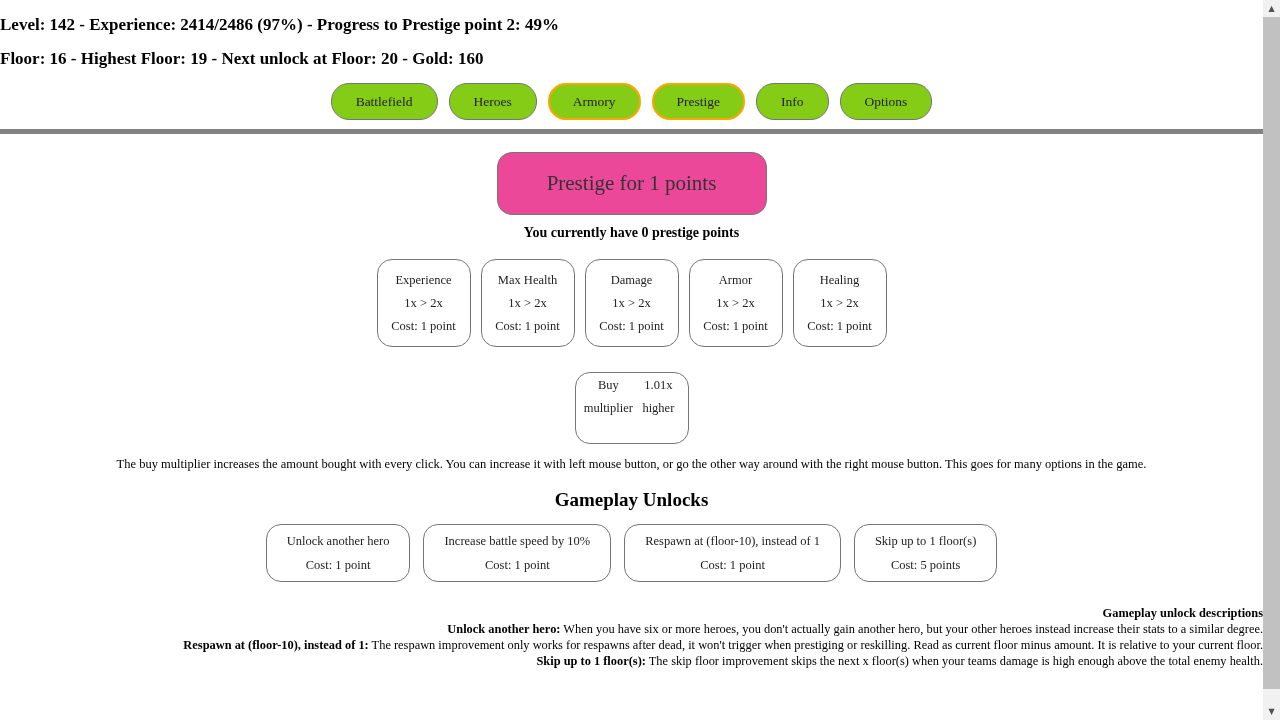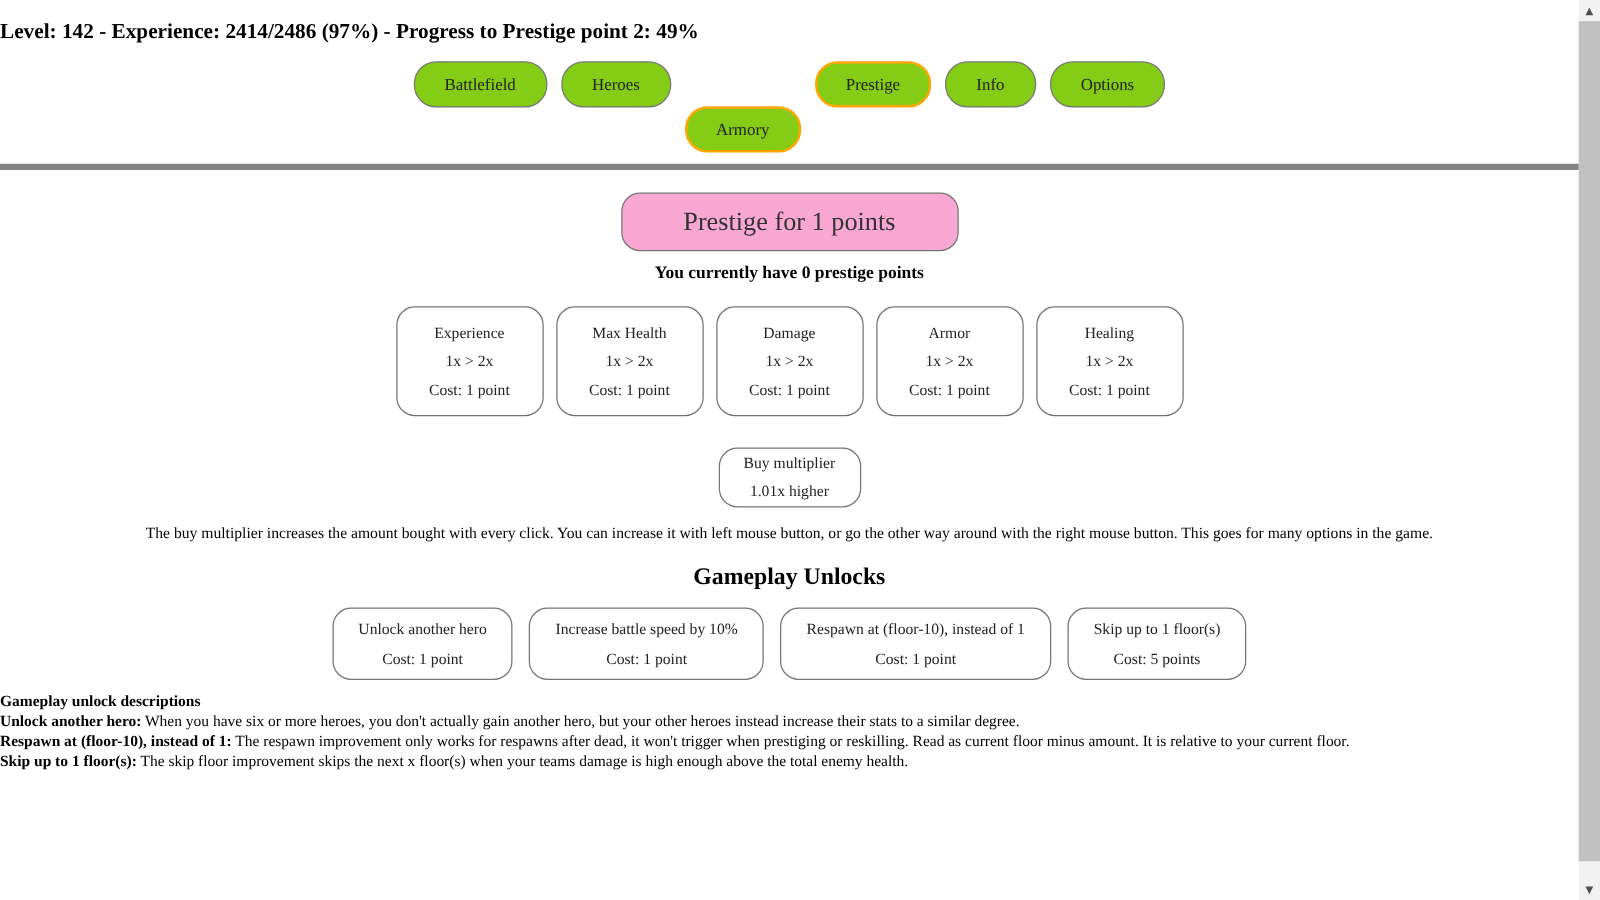--- a/index.html
+++ b/index.html
@@ -34,55 +34,55 @@
     cursor: pointer;
   }
   .nav-btn.active { border-width: 2px; padding: 0 23px; }
 
   .divider { height: 5px; background: #838383; margin-top: 9px; width: 1280px; }
 
   
   .prestige-btn {
     display: block;
     margin: 18px auto 0;
-    width: 270px; height: 47px;
-    background: #f9a8d4;
+    width: 270px; height: 63px;
+    background: #ec4899;
     border: 1px solid #757575;
     border-radius: 15px;
     font-family: inherit;
     font-size: 21px;
     color: #333;
     cursor: pointer;
   }
   .points-status { text-align: center; font-weight: bold; font-size: 14px; margin-top: 10px; }
 
   .section-heading { text-align: center; font-weight: bold; font-size: 19px; margin-top: 17px; }
 
   
   .stats-row { display: flex; justify-content: center; gap: 10px; margin-top: 18px; }
   .stat-btn {
     background: #fff;
     border: 1px solid #757575;
     border-radius: 15px;
-    width: 118px; height: 88px;
+    width: 94px; height: 88px;
     font-family: inherit;
     font-size: 12.5px;
     color: #222;
     display: flex; flex-direction: column; justify-content: center;
     line-height: 23px;
     cursor: pointer;
     padding: 0 4px;
   }
   .small-note { text-align: center; font-size: 12.5px; margin-top: 13px; }
 
   
   .buymult-btn {
-    display: flex; flex-direction: column; justify-content: center;
+    display: flex; flex-direction: row; justify-content: center;
     margin: 25px auto 0;
-    width: 114px; height: 48px;
+    width: 114px; height: 72px;
     background: #fff;
     border: 1px solid #757575;
     border-radius: 15px;
     font-family: inherit;
     font-size: 12.5px;
     color: #222;
     line-height: 23px;
     cursor: pointer;
     text-align: center;
   }
@@ -97,21 +97,21 @@
     padding: 4px 20px;
     font-family: inherit;
     font-size: 12.5px;
     color: #222;
     display: flex; flex-direction: column; justify-content: center;
     line-height: 24px;
     cursor: pointer;
     text-align: center;
   }
 
-  .desc-block { margin-top: 9px; text-align: left; font-size: 12.4px; line-height: 16px; }
+  .desc-block { margin-top: 23px; text-align: right; font-size: 12.4px; line-height: 16px; }
   .desc-heading { font-weight: bold; }
   .desc-line b { font-weight: bold; }
 
   
   .scrollbar {
     position: absolute; top: 0; right: 0;
     width: 17px; height: 720px;
     background: #f1f1f1;
   }
   .sb-arrow {
@@ -130,31 +130,32 @@
     background: #c1c1c1;
     cursor: pointer;
   }
 </style>
 </head>
 <body>
 
 <div class="content">
 
   <div class="hdr-line hdr-line1">Level: 142 - Experience: 2414/2486 (97%) - Progress to Prestige point 2: 49%</div>
+  <div class="hdr-line hdr-line2">Floor: 16 - Highest Floor: 19 - Next unlock at Floor: 20 - Gold: 160</div>
 
   <div class="nav-row">
   <button class="nav-btn">
     <span>Battlefield</span>
   </button>
 
   <button class="nav-btn">
     <span>Heroes</span>
   </button>
 
-  <button class="nav-btn active" style="border-color: rgb(255, 165, 0); margin-top: 36px;">
+  <button class="nav-btn active" style="border-color: rgb(255, 165, 0);">
     <span>Armory</span>
   </button>
 
   <button class="nav-btn active" style="border-color: rgb(255, 165, 0);">
     <span>Prestige</span>
   </button>
 
   <button class="nav-btn">
     <span>Info</span>
   </button>

